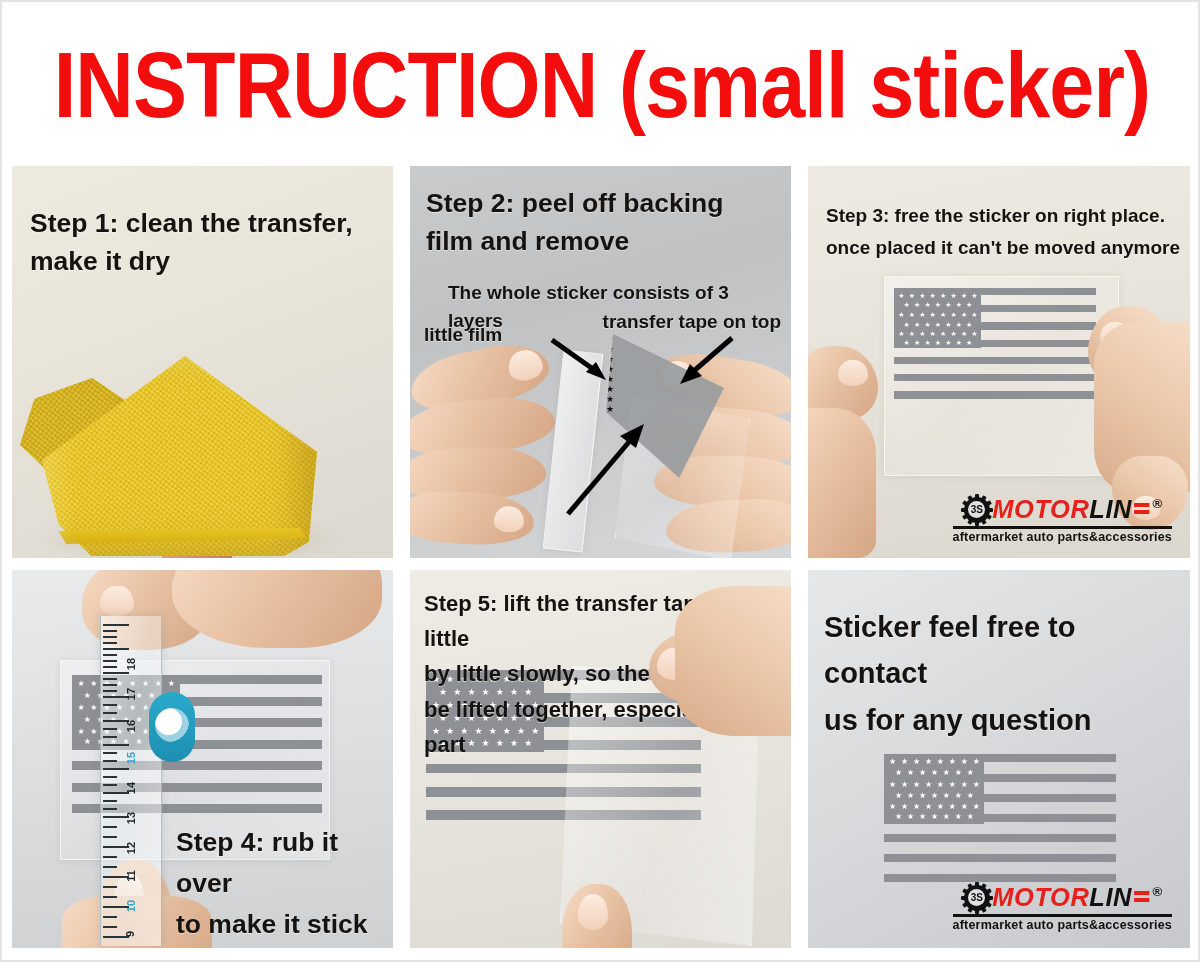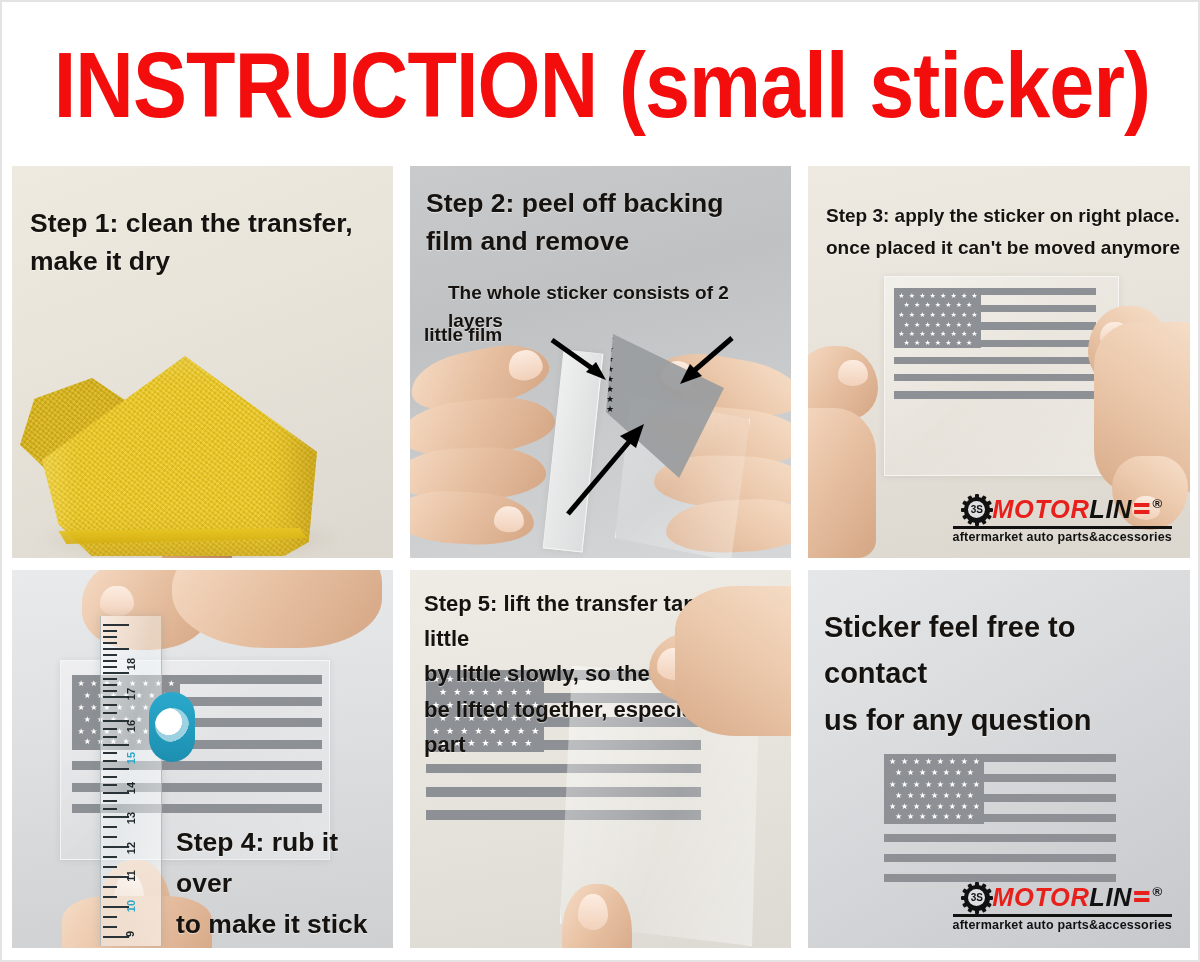--- a/index.html
+++ b/index.html
@@ -242,21 +242,21 @@
       <div class="cloth-shadow"></div>
       <div class="arm"></div>
       <div class="cloth cloth-left"></div>
       <div class="cloth cloth-main"></div>
       <div class="cloth-hem"></div>
     </div>
 
     <div class="panel bg-gray">
       <div class="cap cap-lg" style="left:16px;top:18px;width:350px;">Step 2: peel off  backing
 film and remove</div>
-      <div class="cap cap-sm" style="left:38px;top:113px;width:340px;">The whole sticker consists of 2 layers</div>
+      <div class="cap cap-sm" style="left:38px;top:113px;width:340px;">The whole sticker consists of 3 layers</div>
 
       <div class="hand" style="left:-10px;top:178px;width:215px;height:215px;">
         <div class="finger skin-a" style="left:10px;top:6px;width:140px;height:56px;transform:rotate(-12deg);">
           <div class="nail" style="right:6px;top:10px;width:34px;height:30px;"></div>
         </div>
         <div class="finger skin-a" style="left:0px;top:56px;width:155px;height:54px;transform:rotate(-6deg);"></div>
         <div class="finger skin-a" style="left:-4px;top:104px;width:150px;height:52px;transform:rotate(-2deg);"></div>
         <div class="finger skin-a" style="left:-6px;top:148px;width:140px;height:52px;transform:rotate(3deg);">
           <div class="nail" style="right:10px;top:12px;width:30px;height:26px;"></div>
         </div>
@@ -301,37 +301,38 @@
                   clip-path:polygon(12% 0%,100% 14%,86% 100%,0% 86%);"></div>
 
       <div class="cap cap-sm" style="left:14px;top:155px;">little film</div>
       <div class="arrow" style="left:140px;top:172px;">
         <svg width="64" height="48" viewBox="0 0 64 48">
           <line x1="2" y1="2" x2="50" y2="36" stroke="#000" stroke-width="5"></line>
           <polygon points="56,42 36,34 46,24" fill="#000"></polygon>
         </svg>
       </div>
 
+      <div class="cap cap-sm" style="right:10px;top:142px;">transfer tape on top</div>
       <div class="arrow" style="right:55px;top:170px;">
         <svg width="64" height="52" viewBox="0 0 64 52">
           <line x1="60" y1="2" x2="16" y2="40" stroke="#000" stroke-width="5"></line>
           <polygon points="8,48 18,28 30,40" fill="#000"></polygon>
         </svg>
       </div>
 
       <div class="arrow" style="left:152px;top:252px;">
         <svg width="86" height="100" viewBox="0 0 86 100">
           <line x1="6" y1="96" x2="72" y2="18" stroke="#000" stroke-width="5"></line>
           <polygon points="82,6 74,30 58,18" fill="#000"></polygon>
         </svg>
       </div>
     </div>
 
     <div class="panel bg-warm2">
-      <div class="cap cap-sm" style="left:18px;top:34px;width:360px;line-height:1.7;">Step 3: apply the sticker on right place.
+      <div class="cap cap-sm" style="left:18px;top:34px;width:360px;line-height:1.7;">Step 3: free the sticker on right place.
 once placed it can't be moved anymore</div>
 
       <div class="sheet" style="left:76px;top:110px;width:235px;height:200px;"></div>
 
       <div class="flag" style="left:86px;top:122px;width:202px;height:112px;">
         <div class="stripe" style="top:0%;height:6.4%;"></div>
         <div class="stripe" style="top:15.4%;height:6.4%;"></div>
         <div class="stripe" style="top:30.8%;height:6.4%;"></div>
         <div class="stripe" style="top:46.2%;height:6.4%;"></div>
         <div class="stripe" style="top:61.6%;height:6.4%;"></div>

